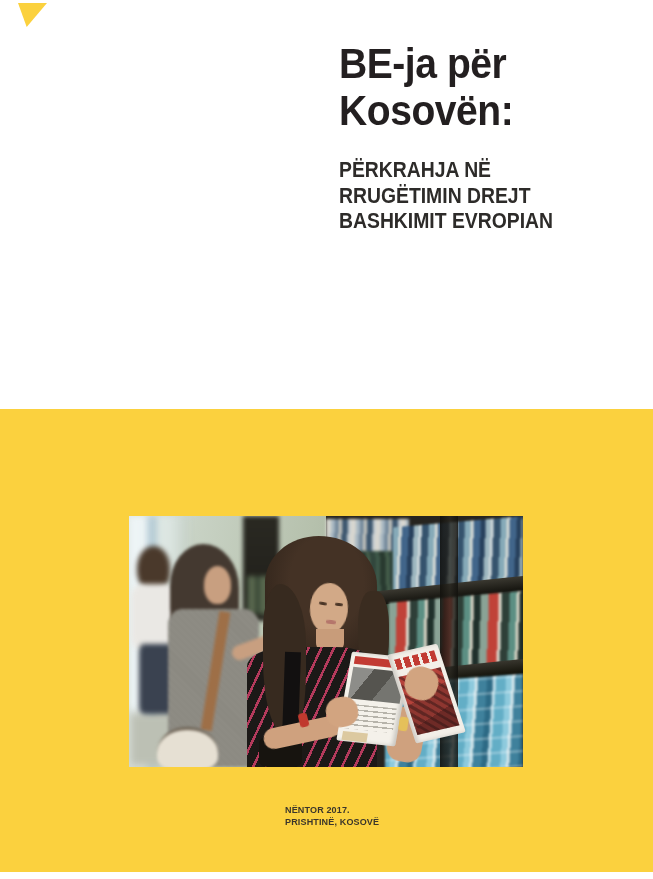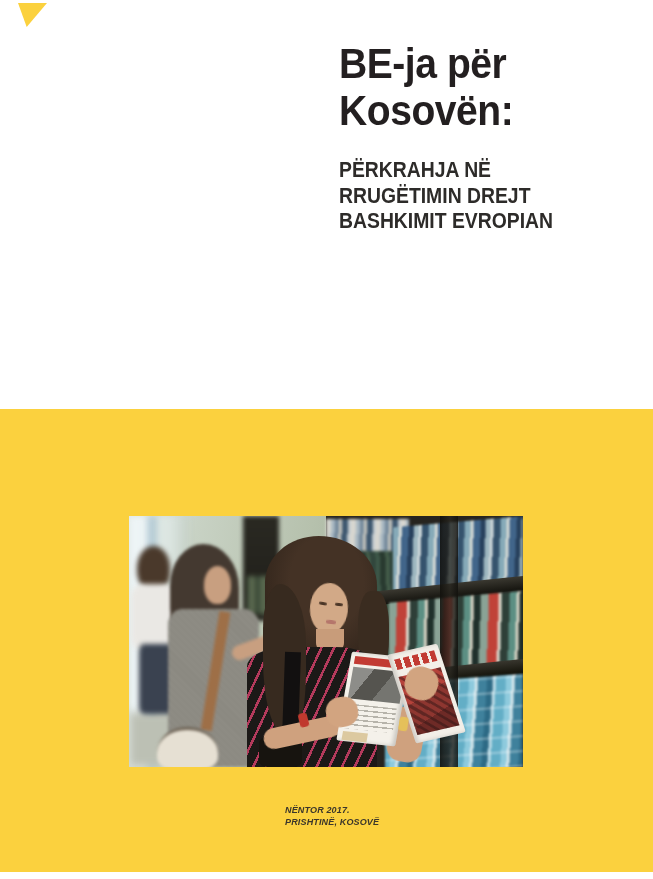--- a/index.html
+++ b/index.html
@@ -19,21 +19,21 @@
     transform:scaleX(0.93);transform-origin:left top;white-space:nowrap;
   }
   
   .subtitle-block{
     position:absolute;left:339px;top:157px;color:#2D2B29;
     font-size:22px;line-height:25.5px;font-weight:700;letter-spacing:0;
     transform:scaleX(0.88);transform-origin:left top;white-space:nowrap;
   }
   
   .yellow-band{
-    position:absolute;left:0;top:409px;width:653px;height:470px;background:#FBD13E;font-style:italic;
+    position:absolute;left:0;top:409px;width:653px;height:470px;background:#FBD13E;
   }
   
   .caption{
     position:absolute;left:285px;top:395px;color:#3B362B;
     font-size:9.5px;line-height:11.5px;font-weight:700;letter-spacing:.15px;
     transform:scaleX(0.95);transform-origin:left top;white-space:nowrap;
   }
   
   .photo{
     position:absolute;left:129px;top:107px;width:394px;height:251px;overflow:hidden;

